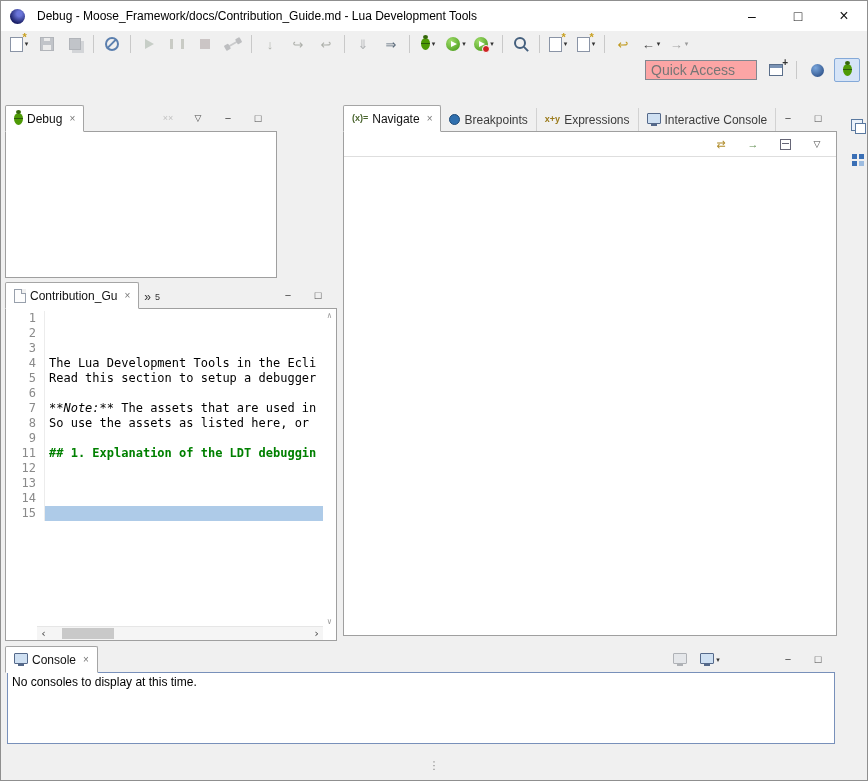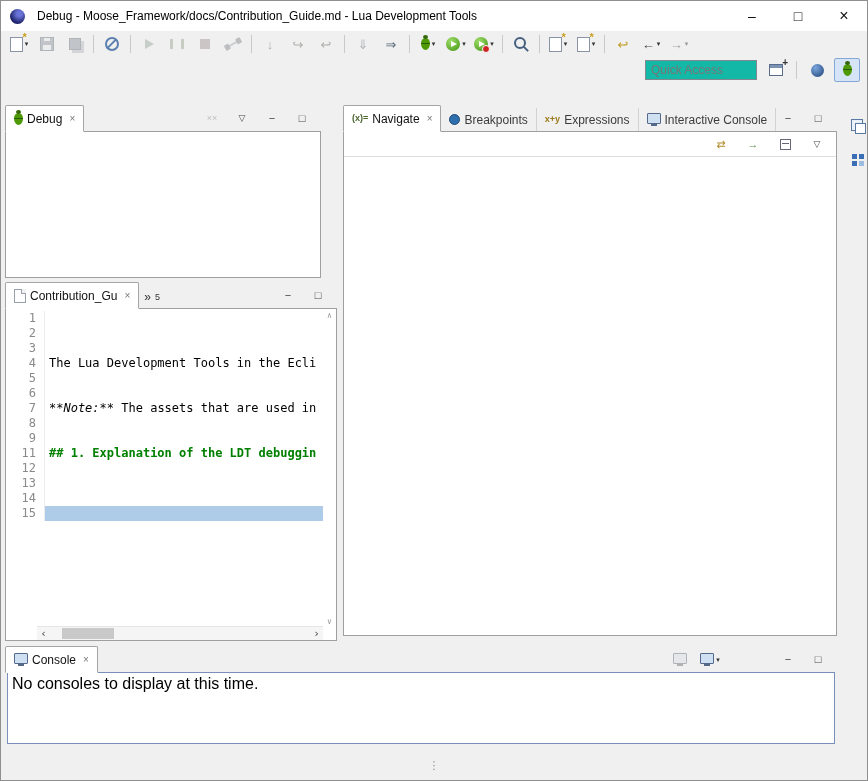--- a/index.html
+++ b/index.html
@@ -26,22 +26,22 @@
         padding:0 2px;margin:0 1px;border:1px solid transparent;border-radius:2px;}
   .tbtn.active-tool{background:#d6e4f7;border:1px solid #84a9d8;}
   .tsep{width:1px;height:18px;background:#c9c9c9;margin:0 4px;display:inline-block;}
   .tgap{width:46px;display:inline-block;}
   .glyph{font-size:13px;line-height:1;}
   .dd{font-size:7px;margin-left:2px;color:#333;}
   .disabled{opacity:.45;filter:grayscale(.7);}
 
   .qa-row{height:26px;display:flex;align-items:center;justify-content:flex-end;
           padding-right:6px;gap:5px;background:#f0f0f0;}
-  .qa-input{width:100px;height:18px;border:1px solid #828790;background:#14b8a6;
-            font-family:"Liberation Sans",sans-serif;font-size:12px;padding:0 5px;color:#333;}
+  .qa-input{width:100px;height:18px;border:1px solid #828790;background:#fca5a5;
+            font-family:"Liberation Sans",sans-serif;font-size:14px;padding:0 5px;color:#333;}
   .qa-input::placeholder{color:#767676;}
 
   
   .panel{position:absolute;}
   .tabbar{height:25px;position:relative;display:flex;align-items:flex-end;}
   .tab{display:inline-flex;align-items:center;gap:4px;height:23px;padding:0 8px;
        font-size:12px;color:#3c3c3c;border-right:1px solid #d2d2d2;}
   .tab.active{background:#fff;border:1px solid #a5a5a5;border-bottom:1px solid #fff;
               border-radius:2px 2px 0 0;height:25px;margin-bottom:-1px;position:relative;z-index:2;color:#111;}
   .tab.overflow{border-right:none;padding:0 5px;color:#333;}
@@ -71,21 +71,21 @@
   .ed-ann{position:absolute;top:2px;bottom:14px;right:0;width:13px;display:flex;flex-direction:column;
           justify-content:space-between;align-items:center;color:#9a9a9a;font-size:8px;}
   .ed-hscroll{position:absolute;left:31px;right:13px;bottom:0;height:13px;display:flex;align-items:center;
               background:#f5f5f5;border-top:1px solid #e6e6e6;}
   .hs-arrow{width:13px;text-align:center;font-size:11px;color:#444;line-height:13px;}
   .hs-track{flex:1;position:relative;height:100%;}
   .hs-thumb{position:absolute;left:12px;width:52px;top:1px;bottom:1px;background:#c9c9c9;}
 
   
   .console-content{position:absolute;left:2px;right:2px;top:25px;bottom:2px;background:#fff;
-                   border:1px solid #7890ba;padding:2px 4px;font-size:16px;}
+                   border:1px solid #7890ba;padding:2px 4px;font-size:12px;}
 
   
   .right-trim{position:absolute;left:845px;top:104px;width:22px;height:642px;
               display:flex;flex-direction:column;align-items:center;padding-top:8px;gap:10px;}
   .statusbar{position:absolute;left:0;right:0;top:746px;height:33px;background:#f0f0f0;}
   .drag-dots{position:absolute;left:50%;top:12px;transform:translateX(-50%);
              color:#8a8a8a;font-size:11px;}
 
   
   .i-doc{width:11px;height:13px;background:#fff;border:1px solid #8a94a6;position:relative;}
@@ -246,21 +246,21 @@
         <span class="tsep"></span>
         <span class="tbtn">
           <span class="i-sphere"></span>
         </span>
         <span class="tbtn active-tool">
           <span class="i-bug"></span>
         </span>
       </span>
   </div>
 
-  <div class="panel" style="left:4px;top:105px;width:316px;height:172px;">
+  <div class="panel" style="left:4px;top:105px;width:272px;height:172px;">
     <div class="tabbar">
       <div class="tab active">
         <span class="i-bug"></span>
         <span class="tlabel">Debug</span>
         <span class="tclose">×</span>
       </div>
       <div class="tab-controls" id="debug-controls">
           <span class="tbtn disabled">
             <span class="glyph" style="color: rgb(136, 136, 136); font-size: 9px;">××</span>
           </span>
@@ -297,24 +297,24 @@
             <span class="glyph" style="color: rgb(68, 68, 68); font-size: 11px;">□</span>
           </span>
         </div>
     </div>
     <div class="ed-wrap">
       <div class="ed-rows" id="ed-rows">
           <div class="ed-row"><span class="ed-gutter">1</span><span class="ed-line"></span></div>
           <div class="ed-row"><span class="ed-gutter">2</span></div>
           <div class="ed-row"><span class="ed-gutter">3</span><span class="ed-line"></span></div>
           <div class="ed-row"><span class="ed-gutter">4</span><span class="ed-line"><span>The Lua Development Tools in the Ecli</span></span></div>
-          <div class="ed-row"><span class="ed-gutter">5</span></div>
+          <div class="ed-row"><span class="ed-gutter">5</span><span class="ed-line"><span>Read this section to setup a debugger</span></span></div>
           <div class="ed-row"><span class="ed-gutter">6</span><span class="ed-line"></span></div>
           <div class="ed-row"><span class="ed-gutter">7</span><span class="ed-line"><span class="em">**Note:**</span><span> The assets that are used in</span></span></div>
-          <div class="ed-row"><span class="ed-gutter">8</span></div>
+          <div class="ed-row"><span class="ed-gutter">8</span><span class="ed-line"><span>So use the assets as listed here, or </span></span></div>
           <div class="ed-row"><span class="ed-gutter">9</span><span class="ed-line"></span></div>
           <div class="ed-row"><span class="ed-gutter">11</span><span class="ed-line"><span class="heading">## 1. Explanation of the LDT debuggin</span></span></div>
           <div class="ed-row"><span class="ed-gutter">12</span><span class="ed-line"></span></div>
           <div class="ed-row"><span class="ed-gutter">13</span></div>
           <div class="ed-row"><span class="ed-gutter">14</span><span class="ed-line"></span></div>
           <div class="ed-row cur"><span class="ed-gutter">15</span><span class="ed-line"></span></div>
         </div>
       <div class="ed-ann">
         <span>∧</span>
         <span>∨</span>

